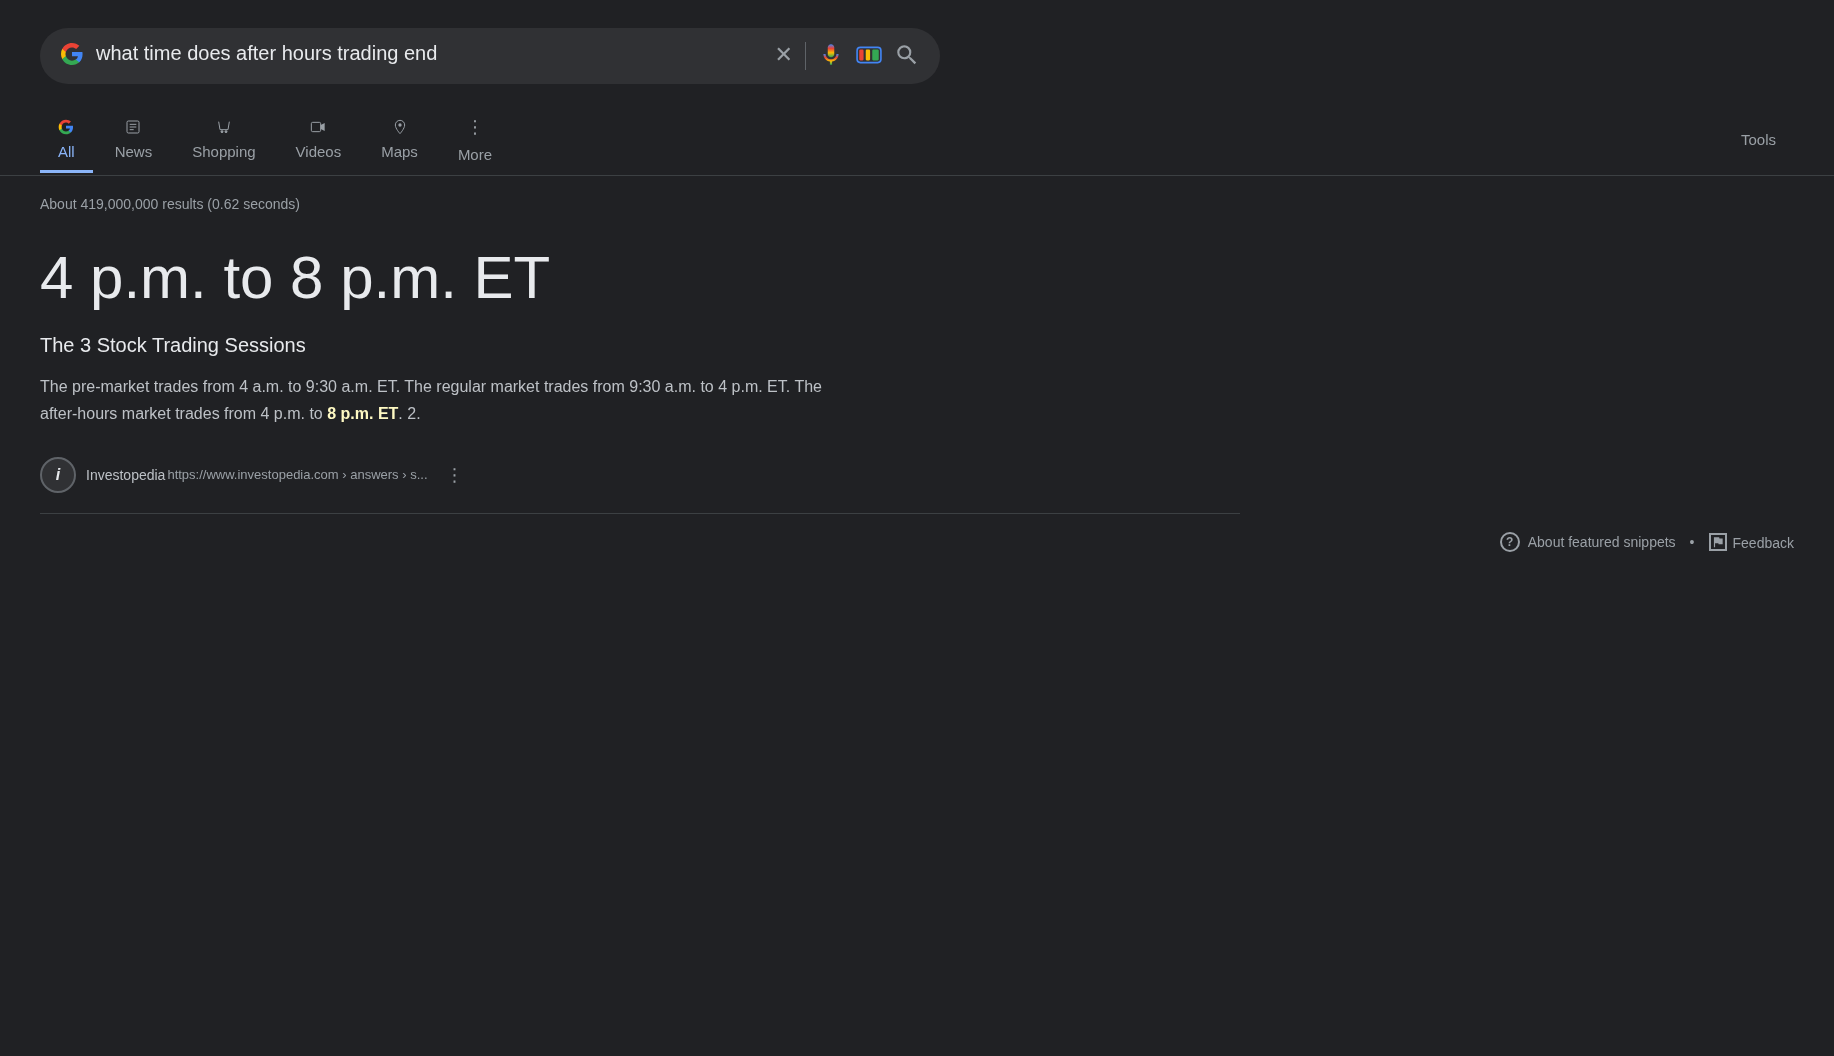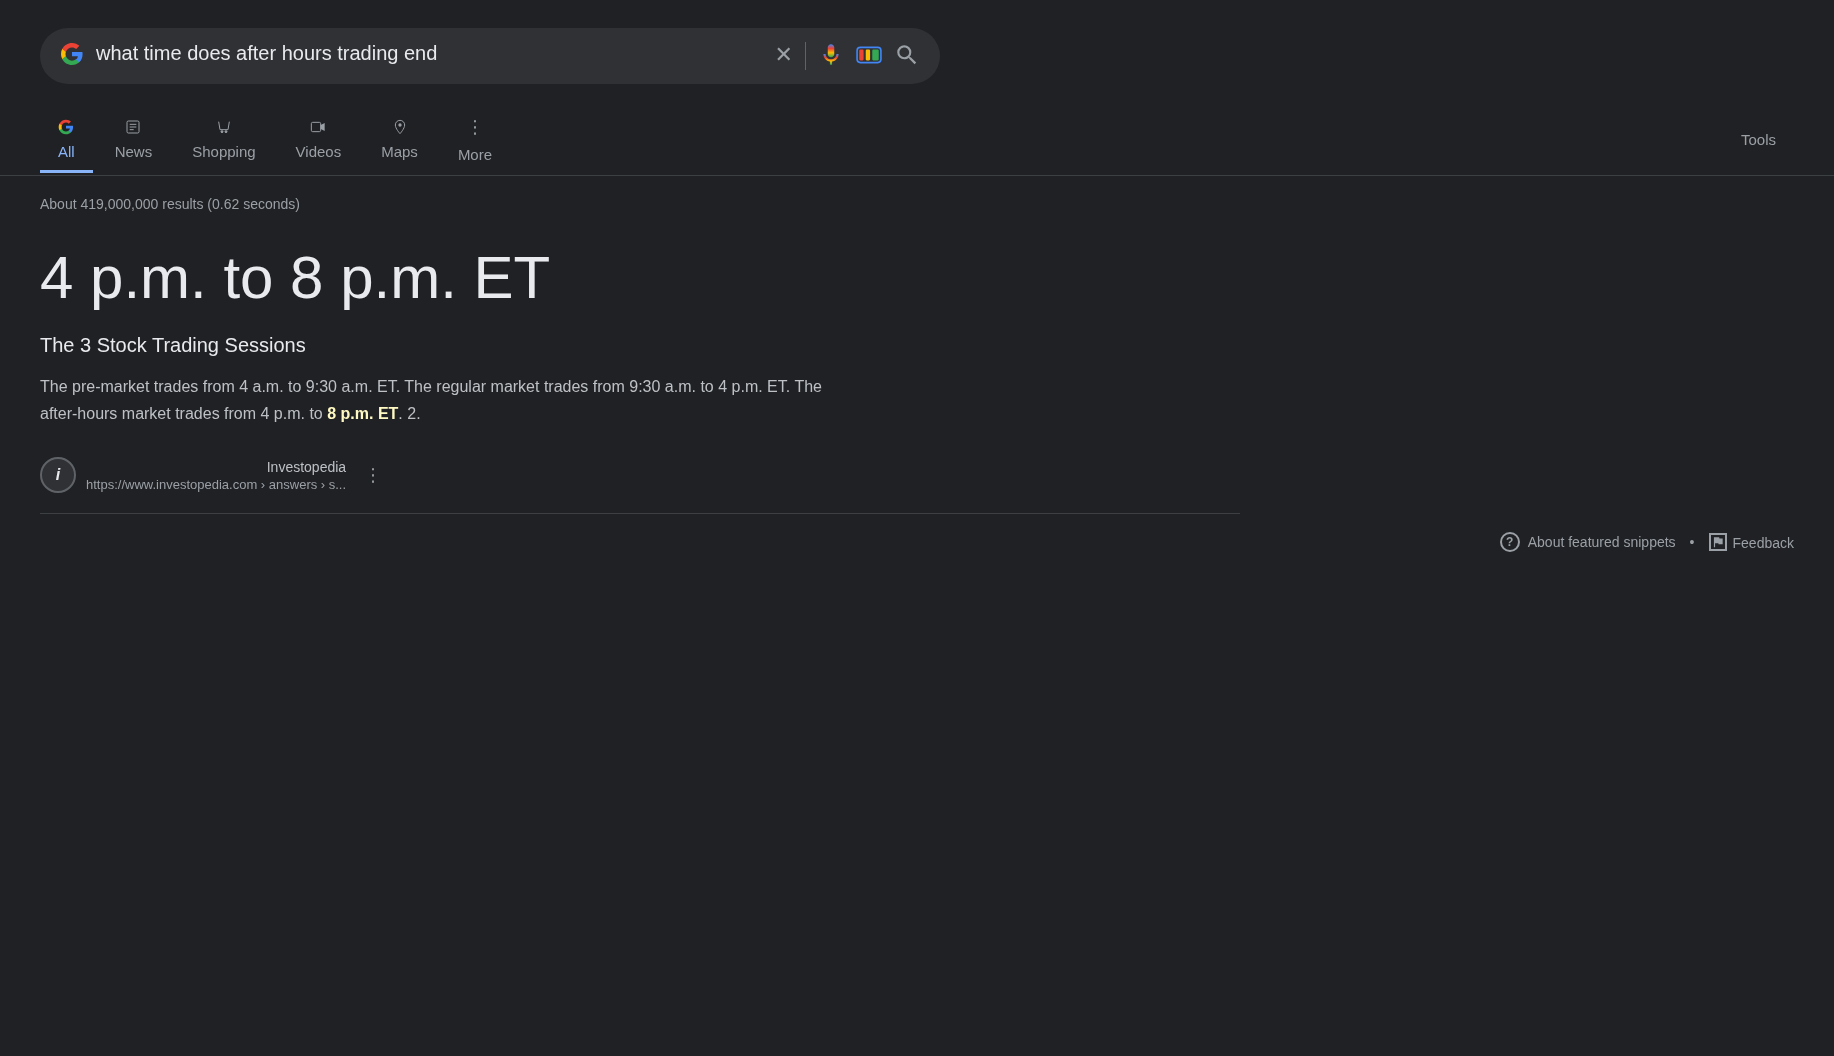--- a/index.html
+++ b/index.html
@@ -153,23 +153,21 @@
       justify-content: center;
       font-style: italic;
       font-weight: bold;
       font-size: 16px;
       color: #e8eaed;
       border: 2px solid #5f6368;
     }
 
     .source-info {
       display: flex;
-      flex-direction: column;
       gap: 2px;
-      text-align: right;
     }
 
     .source-name {
       font-size: 14px;
       color: #bdc1c6;
     }
 
     .source-url {
       font-size: 13px;
       color: #9aa0a6;

